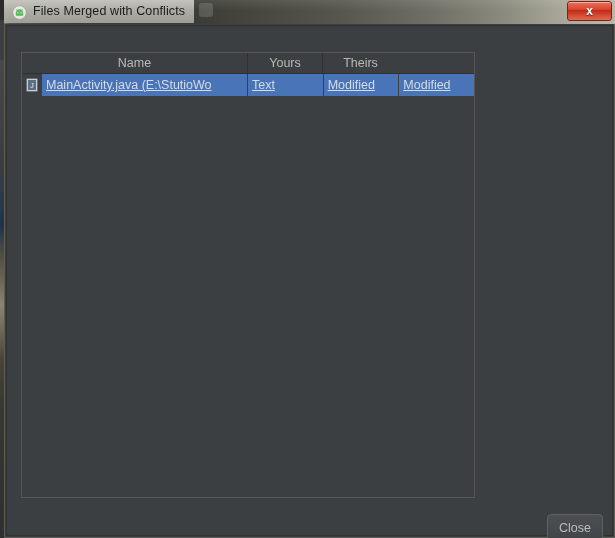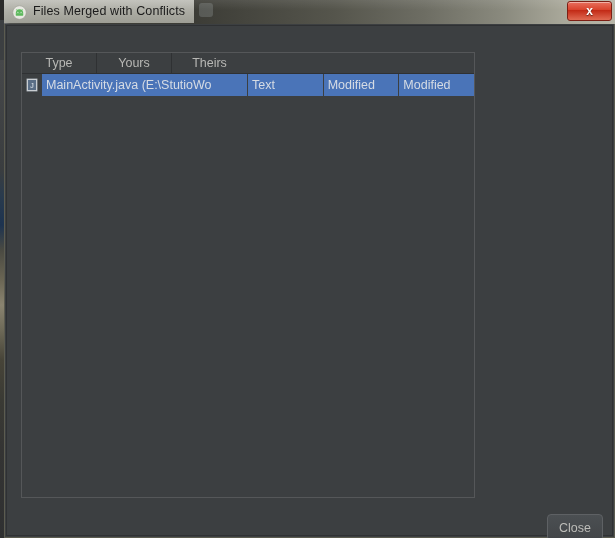--- a/index.html
+++ b/index.html
@@ -187,20 +187,21 @@
   .trow.selected .cell { background: #4a74b8; }
 
   .cell {
     display: flex;
     align-items: center;
     font-size: 12.5px;
     color: #d6dce4;
     overflow: hidden;
     white-space: nowrap;
     padding-left: 4px;
+    text-decoration: underline;
   }
   .cell.c-name   { width: 226px; padding-left: 0; }
   .cell.c-type   { width: 75px; margin-left: 1px; }
   .cell.c-yours  { width: 75px; margin-left: 1px; }
   .cell.c-theirs { width: 75px; margin-left: 1px; }
 
   .file-icon-wrap {
     width: 20px;
     min-width: 20px;
     height: 100%;
@@ -293,21 +294,21 @@
       <span>x</span>
     </div>
   </div>
 
   <div class="dialog-body">
     <div class="body-inner">
 
       <div class="table-panel">
 
         <div class="thead">
-          <div class="th c-type">Type</div>
+          <div class="th c-name">Name</div>
           <div class="th c-yours">Yours</div>
           <div class="th c-theirs">Theirs</div>
         </div>
 
         <div class="trow selected">
           <div class="cell c-name">
             <div class="file-icon-wrap">
               <svg width="12" height="14" viewBox="0 0 12 14">
                 <rect x="0.5" y="0.5" width="11" height="13" rx="1" fill="#c9cdd1" stroke="#6c7277"></rect>
                 <rect x="2" y="2" width="8" height="10" fill="#5a6e86"></rect>

